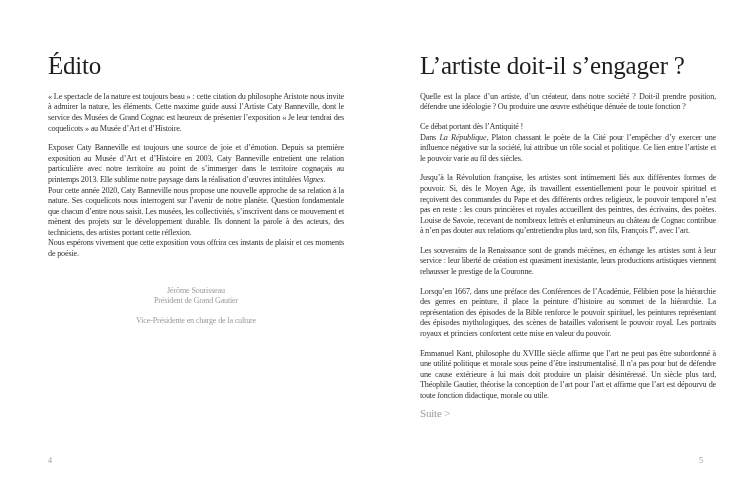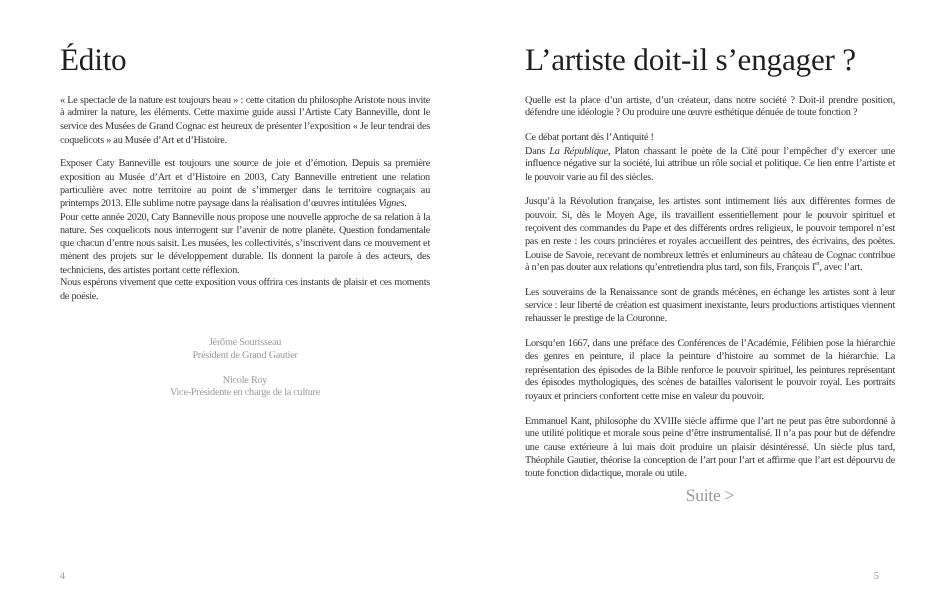--- a/index.html
+++ b/index.html
@@ -4,21 +4,21 @@
 <style>
   html, body { margin: 0; padding: 0; }
   body {
     width: 750px; height: 488px;
     background: #ffffff;
     font-family: "Liberation Serif", serif;
     position: relative;
     overflow: hidden;
   }
   .spread { position: absolute; inset: 0; background: #ffffff; }
-  .col { position: absolute; top: 35px; width: 296px; }
+  .col { position: absolute; top: 52px; width: 296px; }
   .col-left  { left: 48px; }
   .col-right { left: 420px; }
   .page-title {
     margin: 0 0 11px 0;
     font-size: 25px;
     font-weight: normal;
     letter-spacing: -0.2px;
     color: #1e1e1e;
     line-height: 1.15;
   }
@@ -37,22 +37,22 @@
   .signature {
     font-size: 8.2px;
     line-height: 10.6px;
     letter-spacing: -0.2px;
     color: #9b9b9b;
   }
   .signature + .signature { margin-top: 9px; }
   .signature div { margin: 0; }
   .continuation {
     margin-top: 5px;
-    text-align: center;
-    font-size: 14px;
+    text-align: left;
+    font-size: 11px;
     letter-spacing: -0.2px;
     color: #9b9b9b;
   }
   .page-num {
     position: absolute;
     top: 456px;
     font-size: 8.2px;
     color: #9b9b9b;
   }
   .page-num-left  { left: 48px; }
@@ -71,21 +71,20 @@
         <p class="para"><span>Pour cette année 2020, Caty Banneville nous propose une nouvelle approche de sa relation à la nature. Ses coquelicots nous interrogent sur l’avenir de notre planète. Question fondamentale que chacun d’entre nous saisit. Les musées, les collectivités, s’inscrivent dans ce mouvement et mènent des projets sur le développement durable. Ils donnent la parole à des acteurs, des techniciens, des artistes portant cette réflexion.</span></p>
         <p class="para"><span>Nous espérons vivement que cette exposition vous offrira ces instants de plaisir et ces moments de poésie.</span></p>
       </div>
 
     <div class="signatures">
       <div class="signature">
         <div>Jérôme Sourisseau</div>
         <div>Président de Grand Gautier</div>
       </div>
       <div class="signature">
-        <div>Nicole Roy</div>
         <div>Vice-Présidente en charge de la culture</div>
       </div>
     </div>
   </div>
 
   <div class="col col-right">
     <h1 class="page-title">L’artiste doit-il s’engager ?</h1>
     <div>
         <p class="para"><span>Quelle est la place d’un artiste, d’un créateur, dans notre société ? Doit-il prendre position, défendre une idéologie ? Ou produire une œuvre esthétique dénuée de toute fonction ?</span></p>
         <p class="para gap"><span>Ce débat portant dès l’Antiquité !</span></p>

